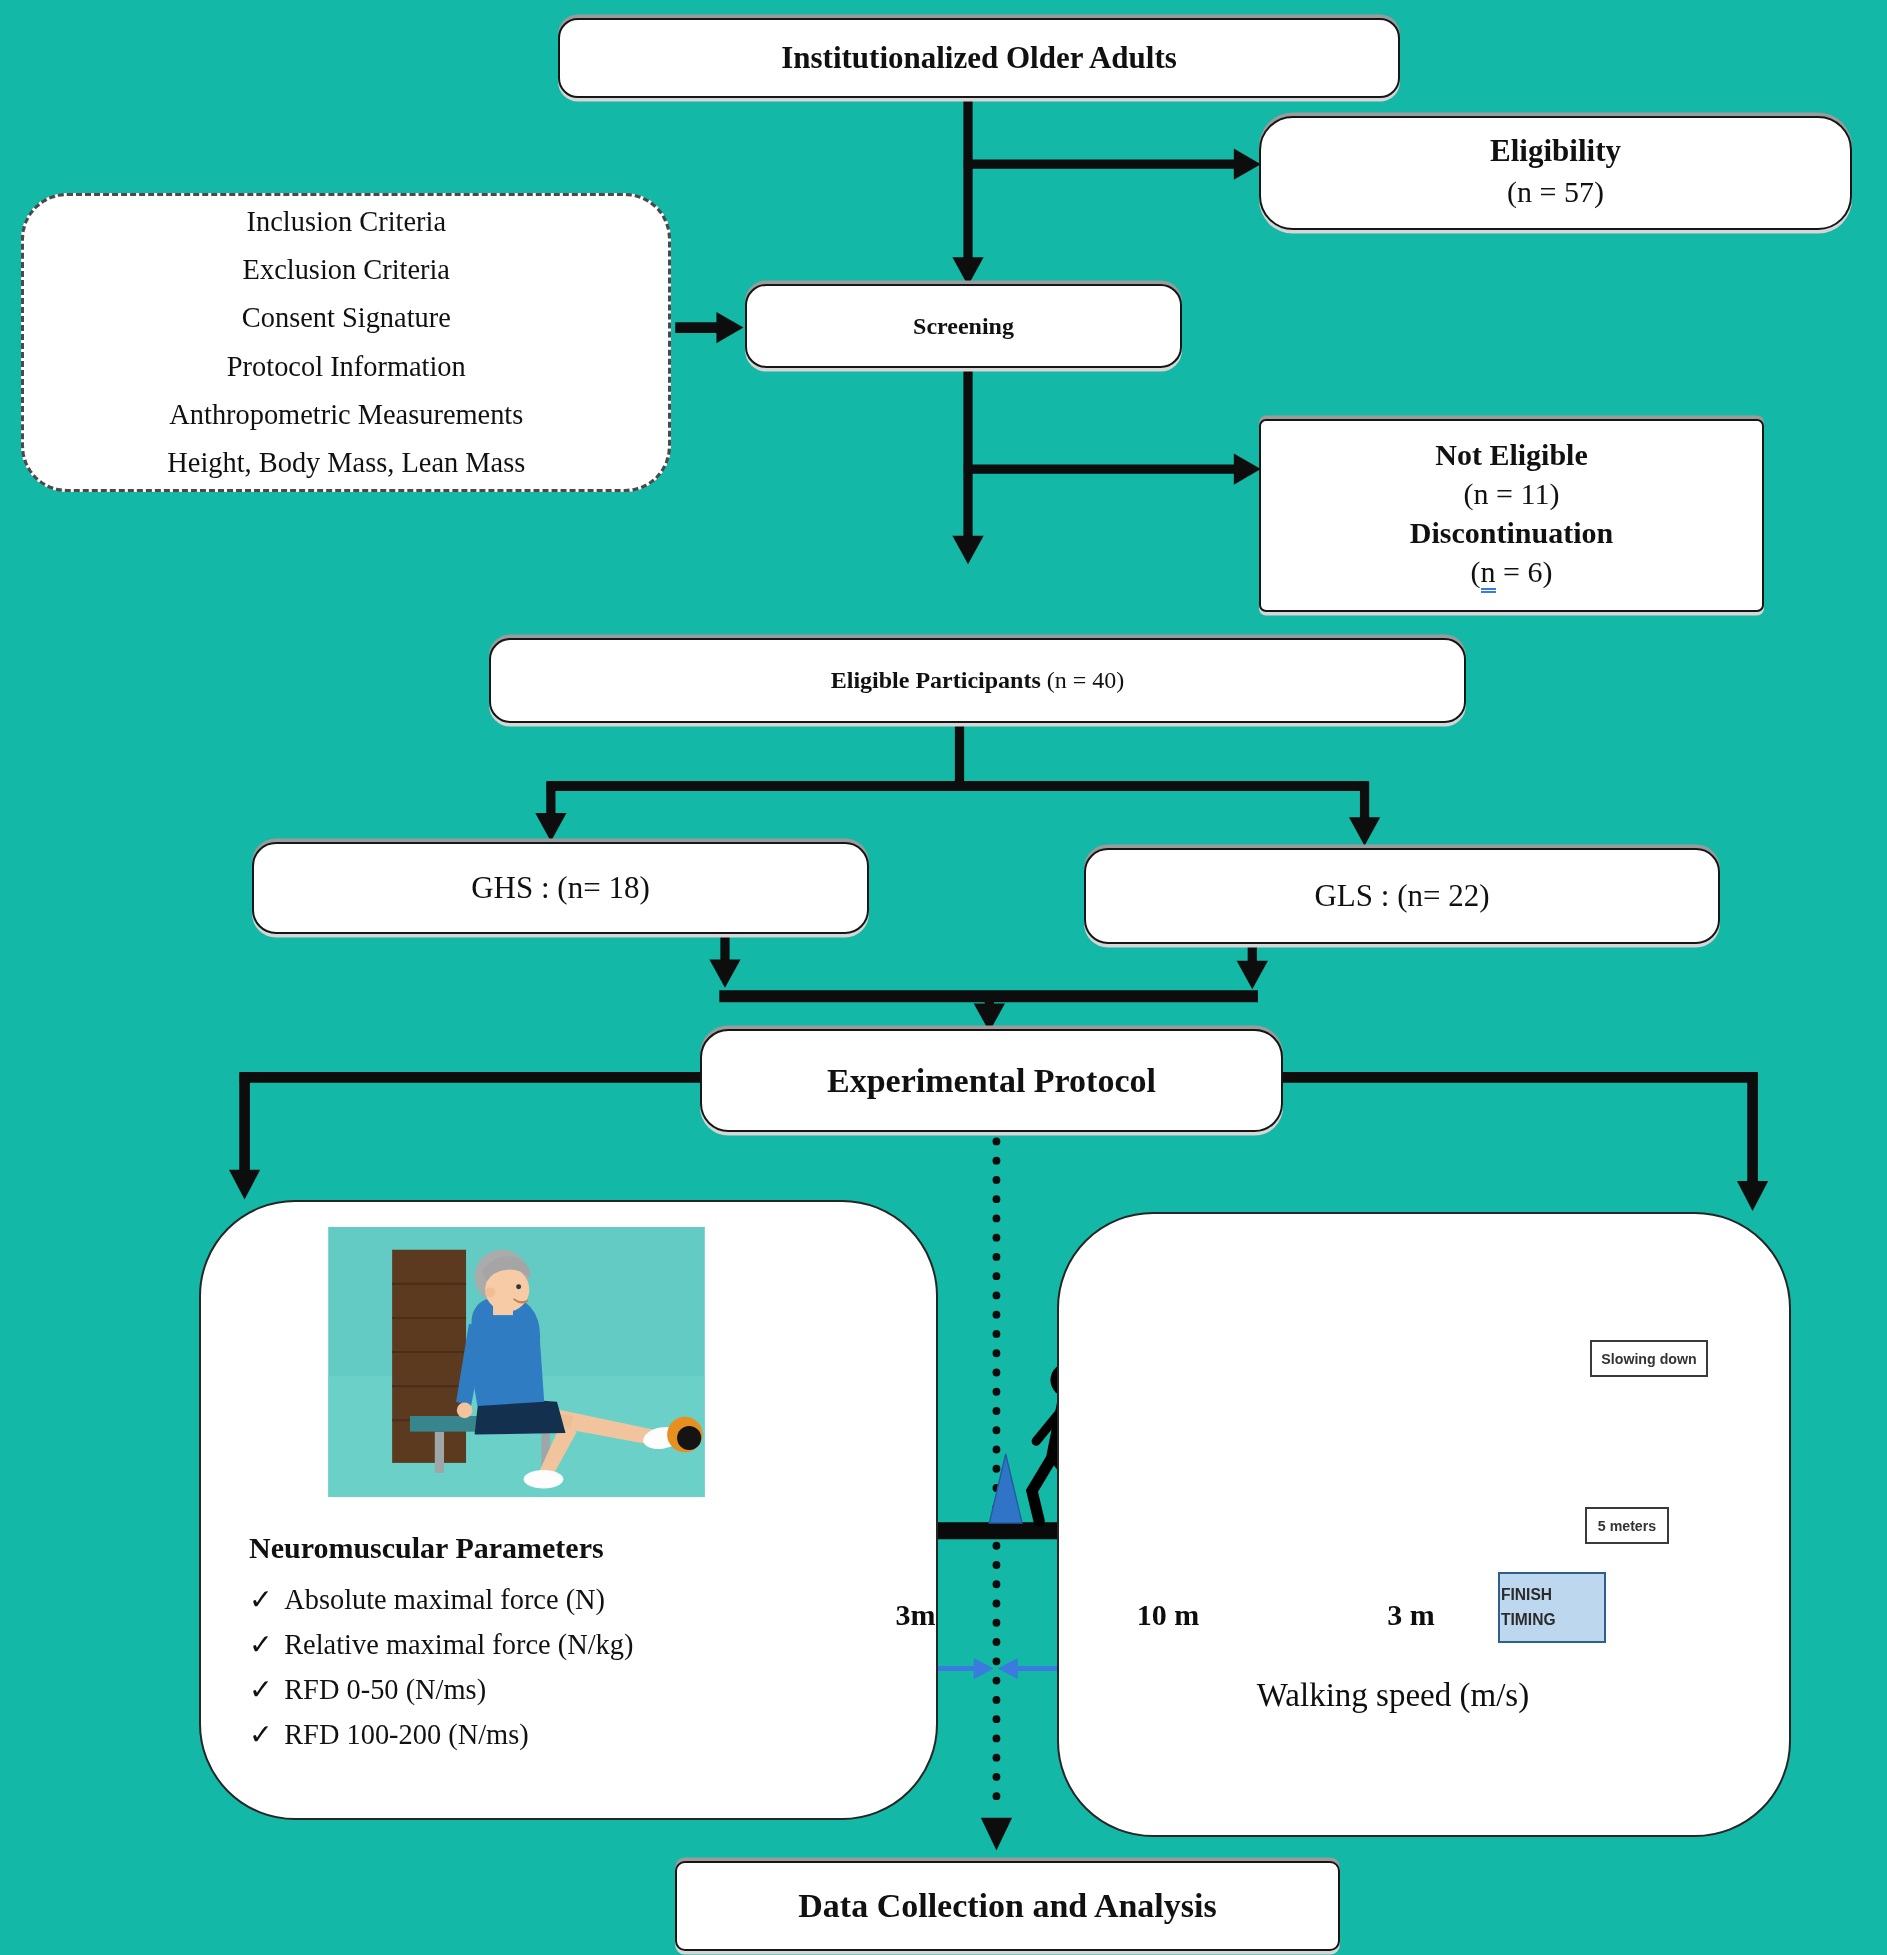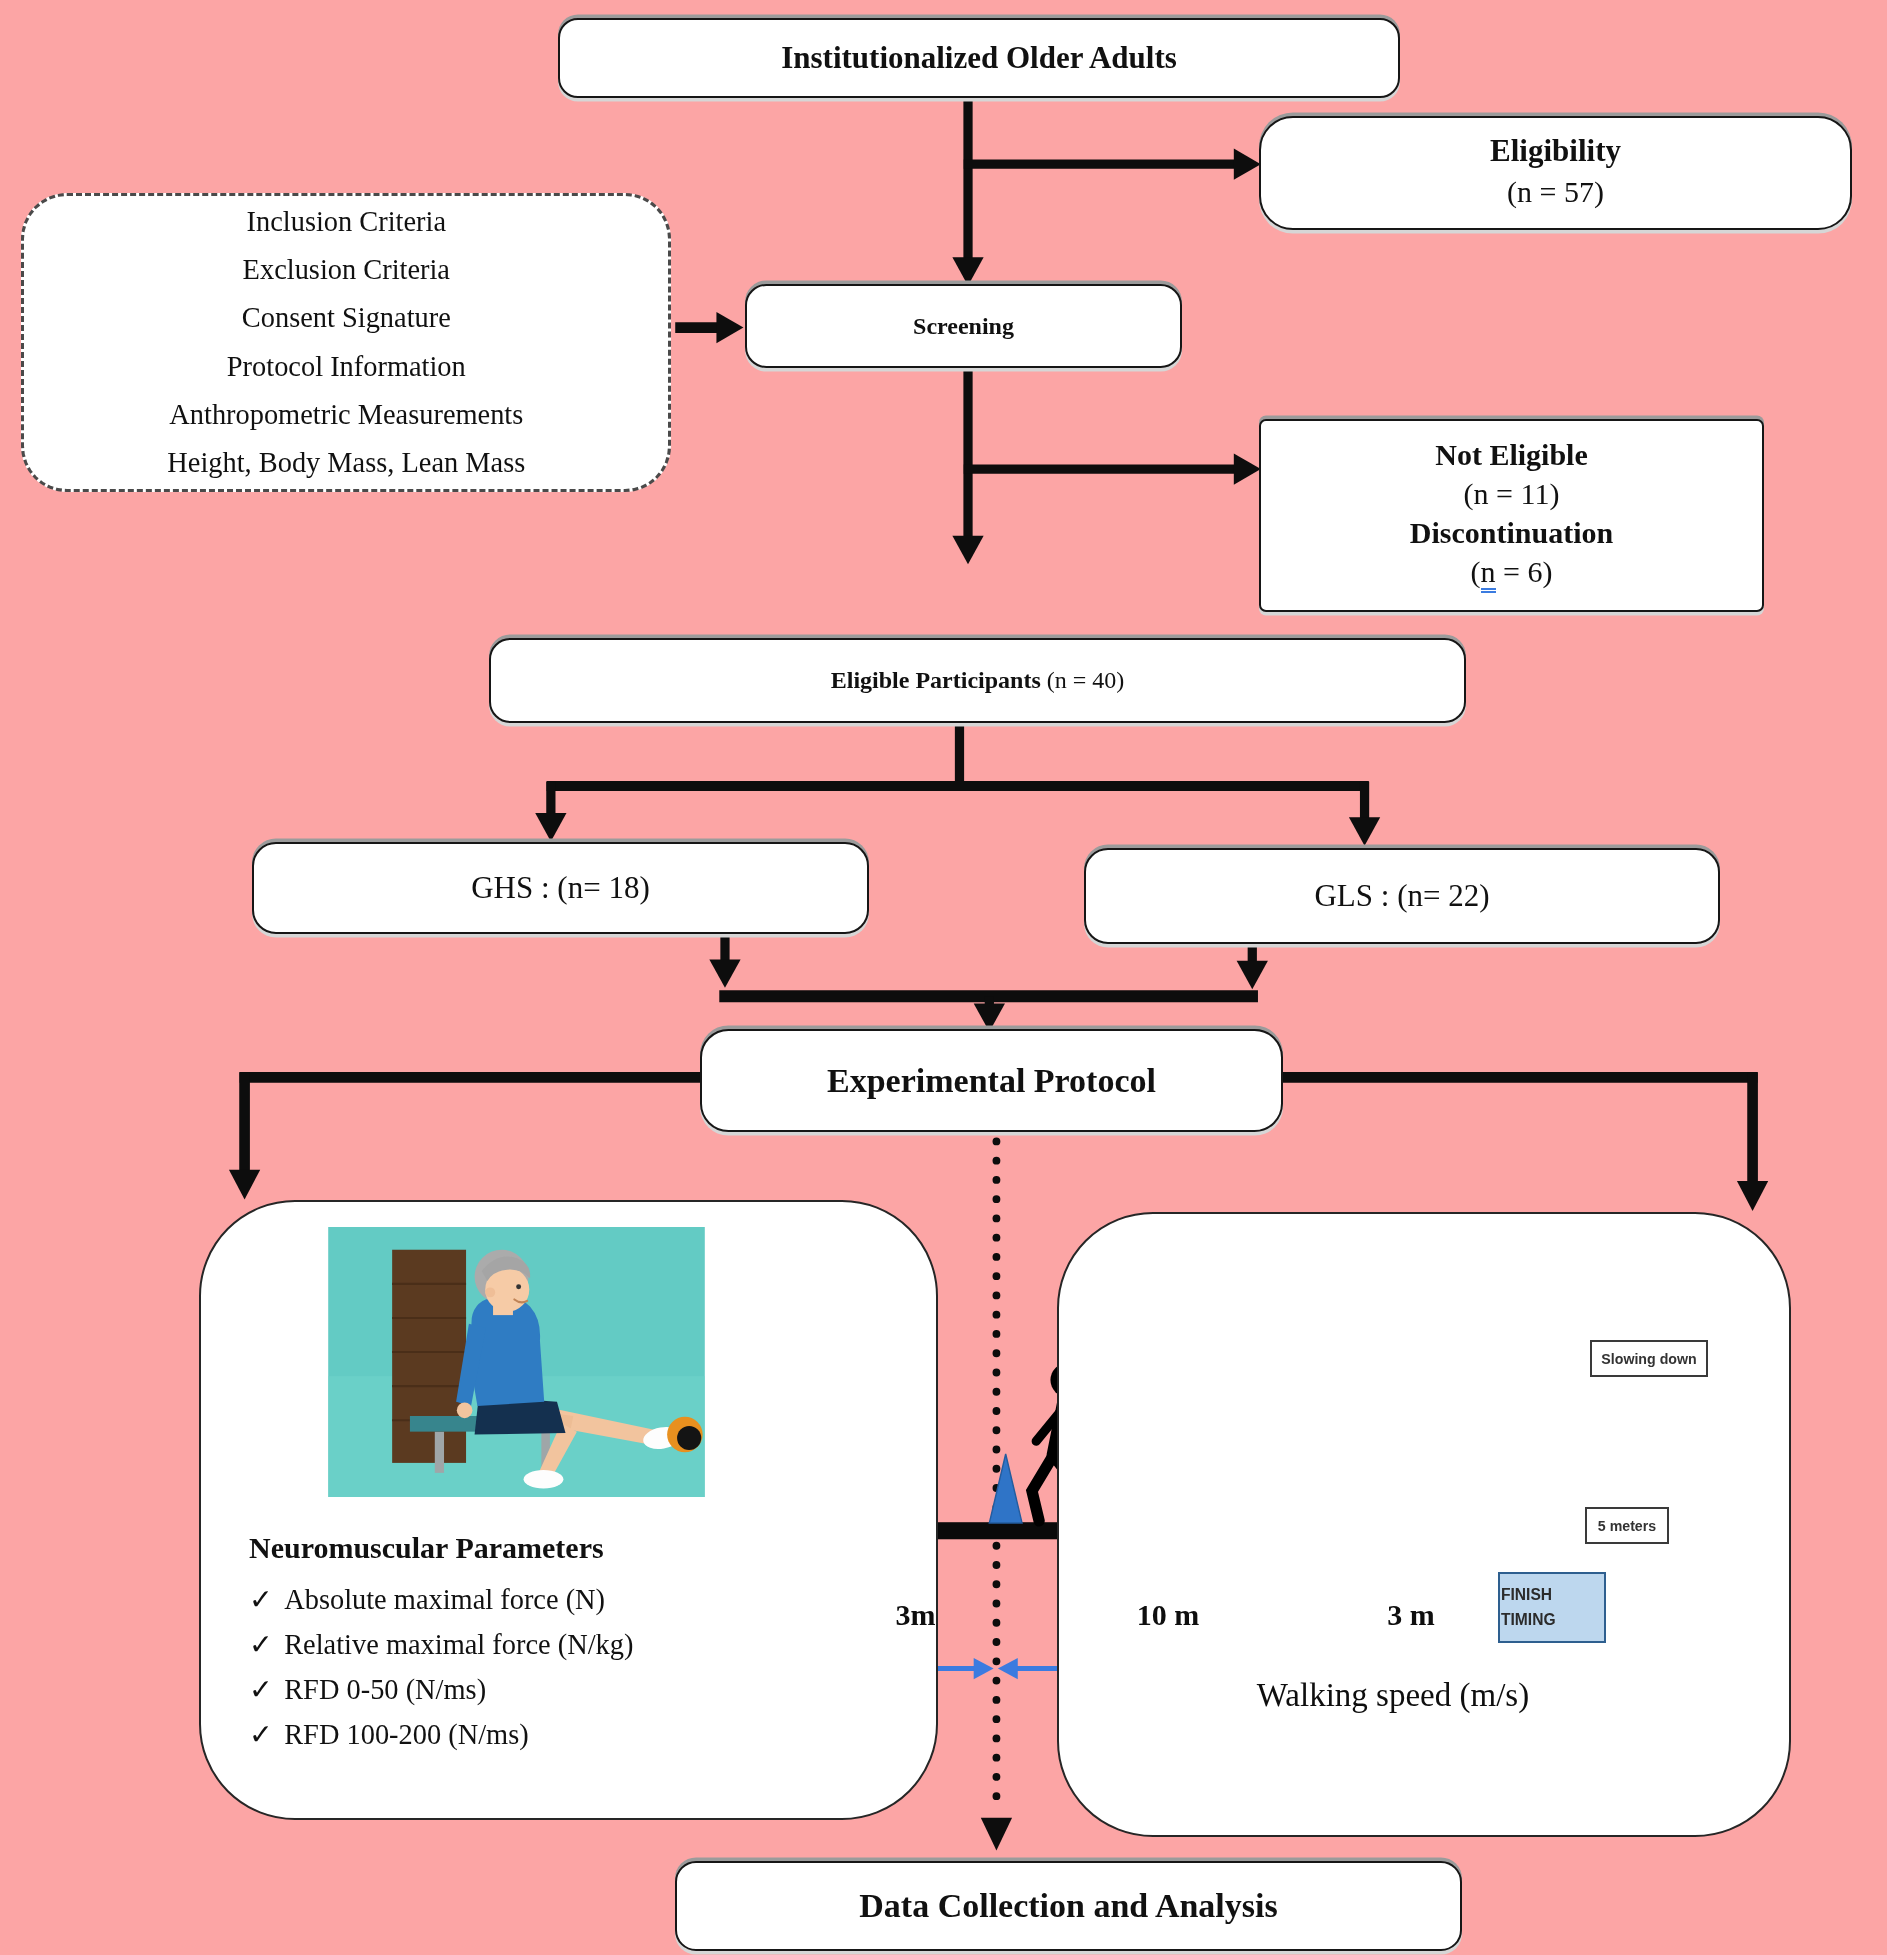--- a/index.html
+++ b/index.html
@@ -1,19 +1,19 @@
 <!DOCTYPE html>
 <html style="font-size:11.4px"><head>
 <meta charset="utf-8">
 <style>
   html,body{margin:0;padding:0;background:#fff;}
   #canvas{
     position:relative;
     width:1887px;height:1955px;
-    background:#fca5a5;
+    background:#14b8a6;
     font-family:"Liberation Serif", serif;
     color:#111;
     overflow:hidden;
   }
   .layer{position:absolute;left:0;top:0;width:1887px;height:1955px;}
   .box{
     position:absolute;
     box-sizing:border-box;
     background:#fff;
     border:2.8px solid #161616;
@@ -307,18 +307,18 @@
     <span>Slowing down</span>
   </div>
   <div class="mini-label" style="left:1585px;top:1507px;width:84px;height:37px;">
     <span>5 meters</span>
   </div>
   <div class="finish-box">
     <span>FINISH</span>
     <span>TIMING</span>
   </div>
 
-  <div class="box" style="left:675px;top:1861px;width:787px;height:90px;border-radius:21px;">
+  <div class="box" style="left:675px;top:1861px;width:665px;height:90px;border-radius:10px;">
     <div style="font-size:34px;" class="t-bold">Data Collection and Analysis</div>
   </div>
 
 </div>
 
 
 </body></html>

